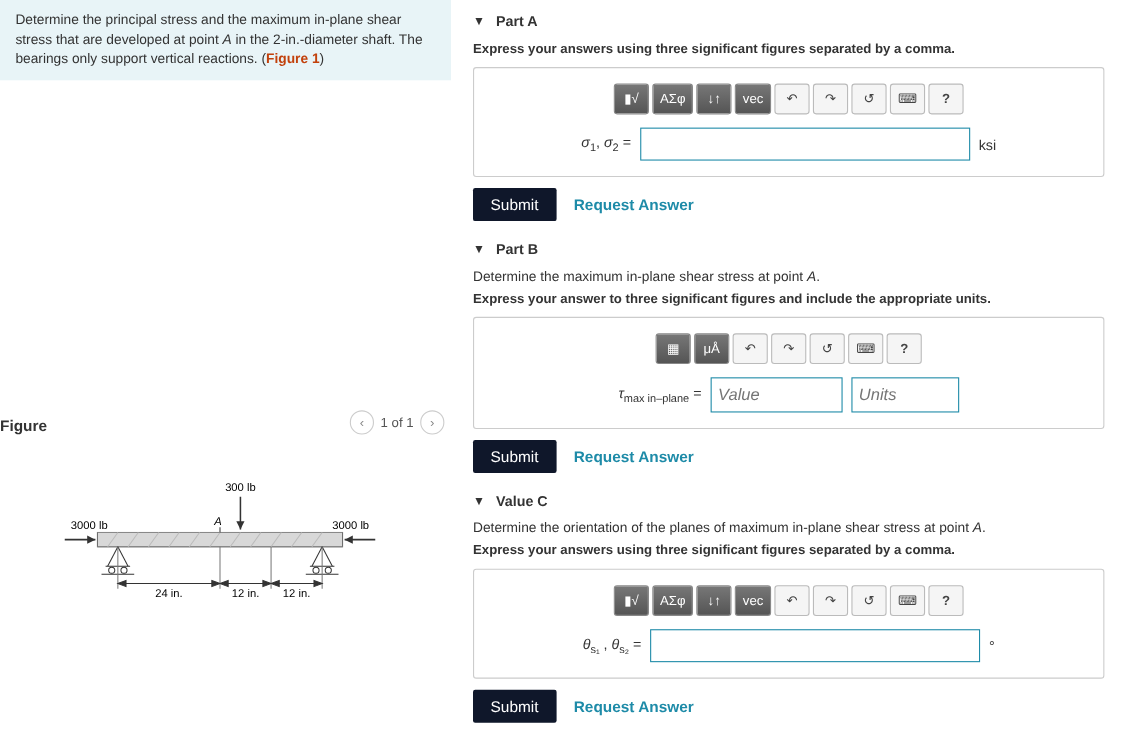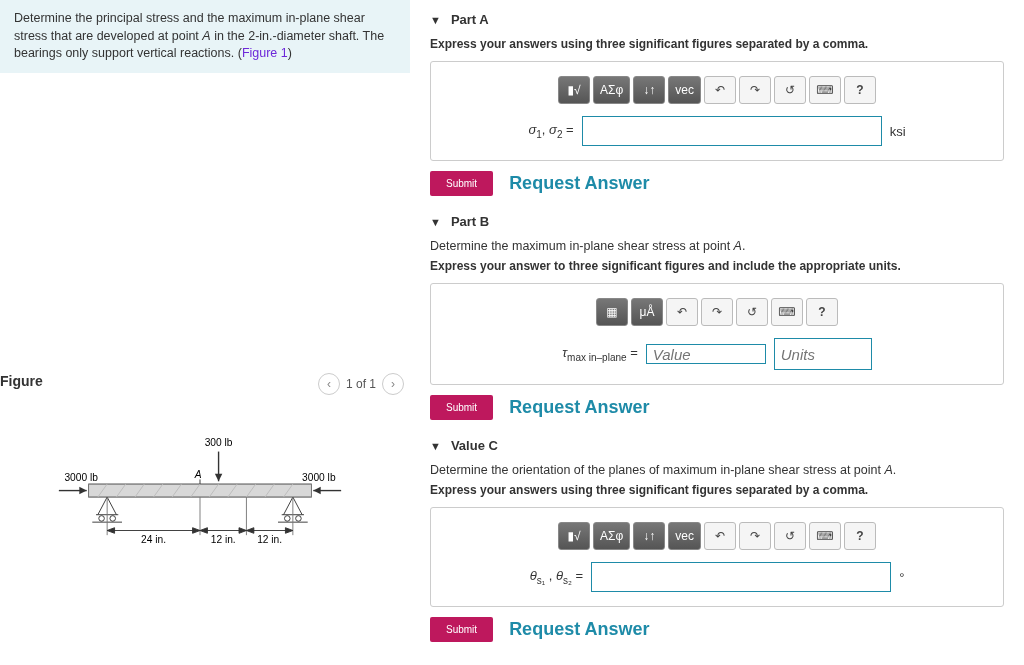--- a/index.html
+++ b/index.html
@@ -1,22 +1,22 @@
 <!DOCTYPE html>
 <html><head>
 <meta charset="utf-8">
 <style>
   * { margin: 0; padding: 0; box-sizing: border-box; }
   body { font-family: Arial, Helvetica, sans-serif; font-size: 13px; color: #333; background: #fff; }
   .page { display: flex; width: 1024px; }
   .left-col { width: 410px; padding: 0; }
   .right-col { flex: 1; padding: 0 20px 20px 20px; }
   .problem-stmt { background: #e8f4f7; padding: 10px 14px; font-size: 12.5px; line-height: 1.4; }
-  .figlink { color: #6d28d9; }
-  .figure-header { display: flex; align-items: flex-start; justify-content: space-between; margin-top: 300px; padding: 0 6px 8px 0; }
+  .figlink { color: #c2410c; font-weight: bold; }
+  .figure-header { display: flex; align-items: flex-end; justify-content: space-between; margin-top: 300px; padding: 0 6px 8px 0; }
   .figure-header h3 { font-weight: bold; font-size: 14px; }
   .pager { display: flex; align-items: center; gap: 6px; font-size: 12px; color: #555; }
   .pager-btn { width: 22px; height: 22px; border: 1px solid #ccc; border-radius: 50%; background: #fff; display: flex; align-items: center; justify-content: center; color: #888; font-size: 12px; cursor: pointer; }
   .figure-body { padding: 30px 30px 10px 40px; }
   .figure-svg { width: 320px; height: 130px; }
 
   .part { margin-bottom: 18px; }
   .part-header { display: flex; align-items: center; gap: 10px; margin: 12px 0 10px 0; }
   .part-header .caret { font-size: 11px; color: #333; }
   .part-header .label { font-weight: bold; font-size: 13px; }
@@ -25,25 +25,25 @@
   .answer-box { border: 1px solid #ccc; border-radius: 3px; padding: 14px 18px 14px 18px; }
   .toolbar { display: flex; gap: 3px; justify-content: center; margin-bottom: 12px; align-items: center; }
   .tbtn { height: 28px; min-width: 32px; padding: 0 6px; border: 1px solid #888; border-radius: 3px; background: linear-gradient(#777,#555); color: #fff; display: flex; align-items: center; justify-content: center; font-size: 12px; cursor: pointer; }
   .tbtn.light { background: #f5f5f5; color: #444; border-color: #bbb; }
   .tbtn.help { background: #f5f5f5; color: #444; border-color: #bbb; font-weight: bold; }
   .answer-row { display: flex; align-items: center; gap: 8px; justify-content: center; }
   .lhs { font-size: 13px; }
   .lhs i { font-style: italic; }
   .ans-input { border: 1px solid #1e8ba8; height: 30px; width: 300px; padding: 0 6px; font-size: 13px; }
   .unit-fixed { font-size: 13px; }
-  .val-input { border: 1px solid #1e8ba8; height: 20px; width: 120px; padding: 0 6px; font-size: 15px; font-style: italic; color: #9aa; }
+  .val-input { border: 1px solid #1e8ba8; height: 32px; width: 120px; padding: 0 6px; font-size: 15px; font-style: italic; color: #9aa; }
   .unit-input { border: 1px solid #1e8ba8; height: 32px; width: 98px; padding: 0 6px; font-size: 15px; font-style: italic; color: #9aa; }
   .submit-row { display: flex; align-items: center; gap: 16px; margin-top: 10px; }
-  .submit-btn { background: #be185d; color: #fff; border: none; padding: 7px 16px; font-size: 10px; cursor: pointer; border-radius: 2px; }
-  .req-link { color: #1e8ba8; font-size: 18px; font-weight: bold; text-decoration: none; cursor: pointer; }
+  .submit-btn { background: #0f172a; color: #fff; border: none; padding: 7px 16px; font-size: 14px; cursor: pointer; border-radius: 2px; }
+  .req-link { color: #1e8ba8; font-size: 14px; font-weight: bold; text-decoration: none; cursor: pointer; }
   .sub { font-size: 10px; vertical-align: sub; }
 </style>
 </head>
 <body>
 
 <div class="page">
 
   <div class="left-col">
     <div class="problem-stmt">
       <span>Determine the principal stress and the maximum in-plane shear stress that are developed at point </span><i>A</i><span> in the 2-in.-diameter shaft. The bearings only support vertical reactions. (</span><span class="figlink">Figure 1</span><span>)</span>

